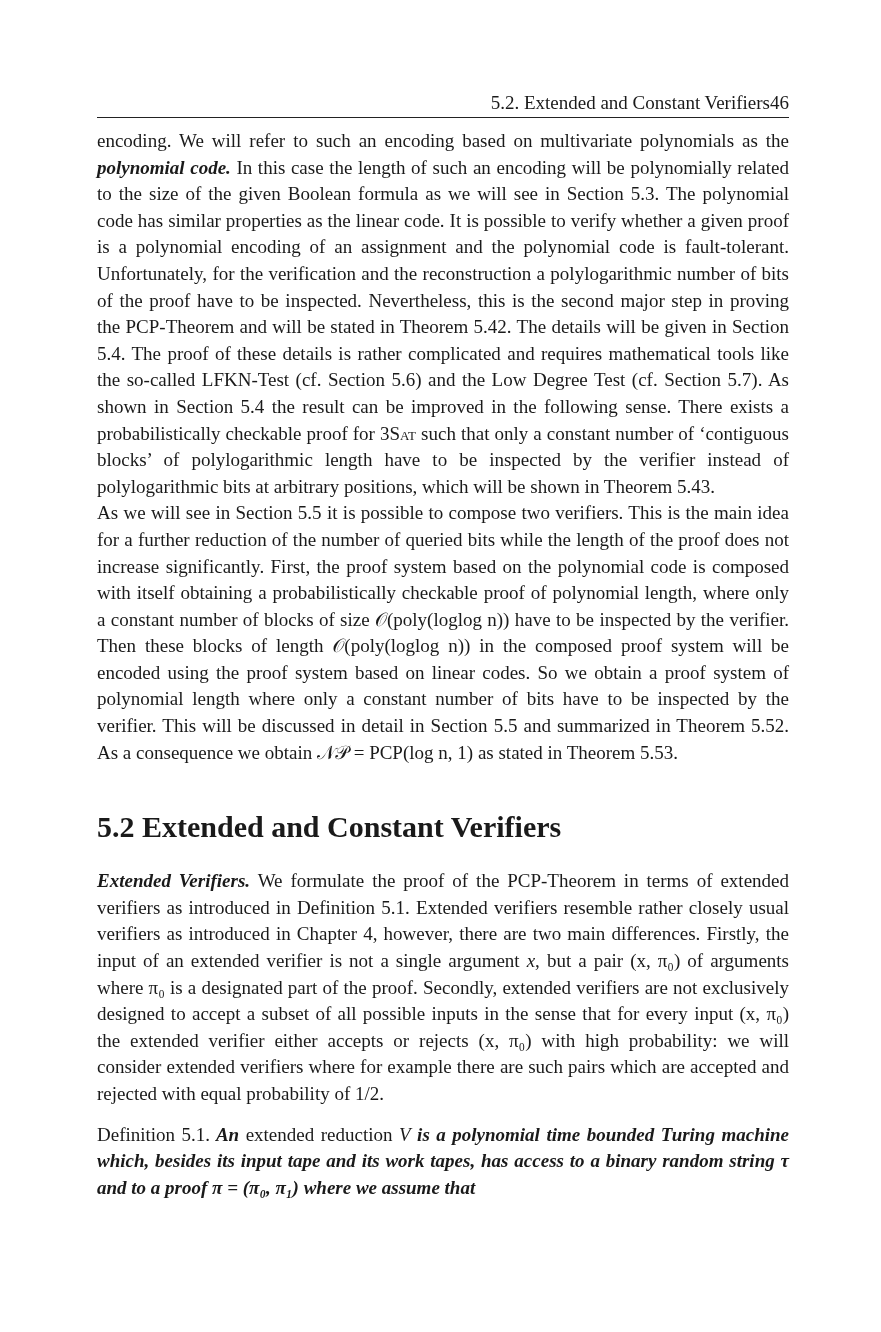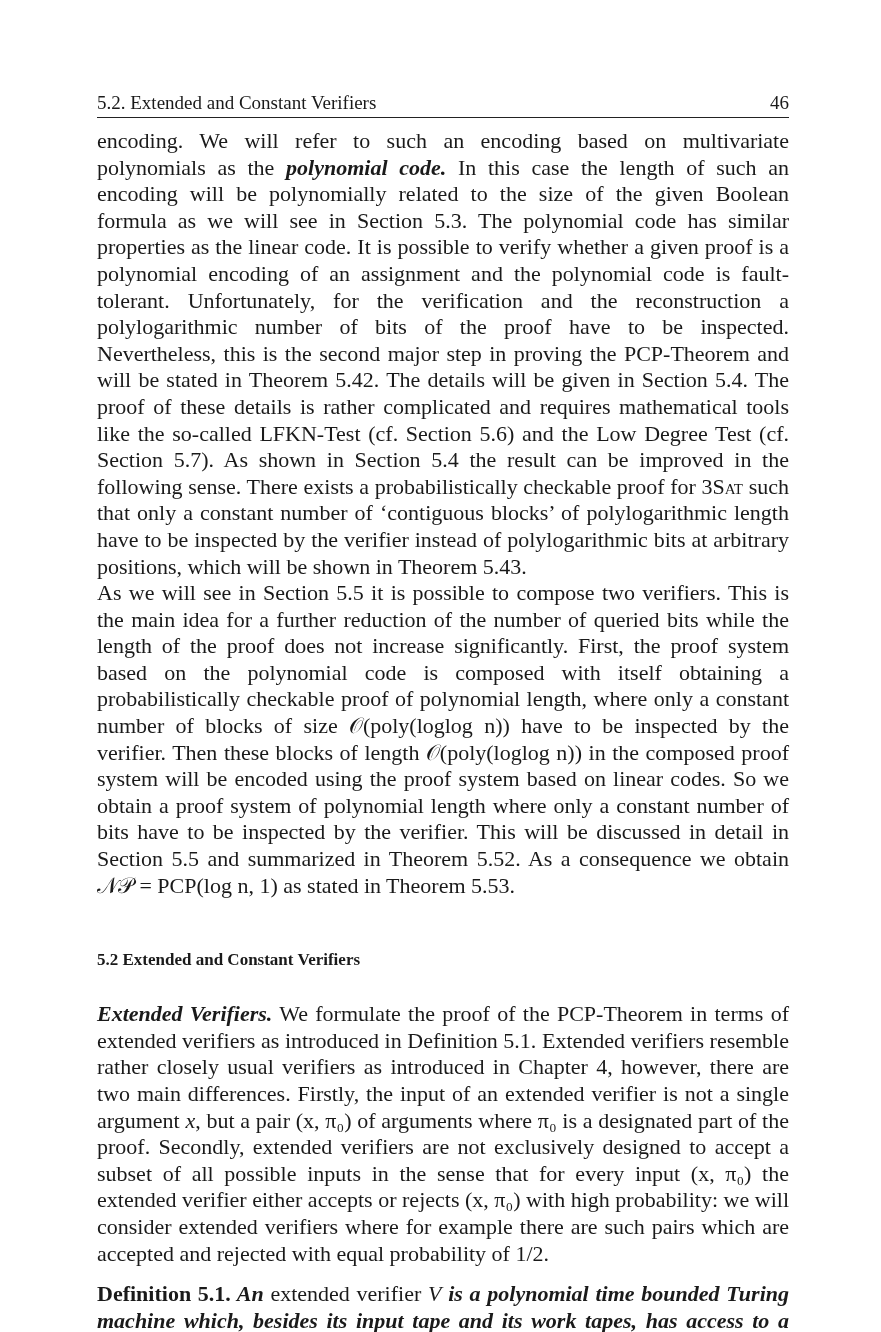--- a/index.html
+++ b/index.html
@@ -1,44 +1,44 @@
 <!DOCTYPE html>
 <html><head>
 <meta charset="utf-8">
 <style>
   html, body { margin: 0; padding: 0; background: #ffffff; }
   body { width: 881px; height: 1332px; position: relative; overflow: hidden;
          font-family: "Liberation Serif", "DejaVu Serif", serif; color: #1a1a1a; }
   .page { position: absolute; left: 97px; top: 92px; width: 692px; }
-  .running-head { display: flex; justify-content: space-between; align-items: baseline;
+  .running-head { display: flex; justify-content: flex-end; align-items: baseline;
                   font-size: 19px; line-height: 22px; padding-bottom: 3px;
                   border-bottom: 1.3px solid #222; }
-  .para { font-size: 22px; line-height: 26.6px; text-align: justify; margin: 0;
+  .para { font-size: 19px; line-height: 26.6px; text-align: justify; margin: 0;
           text-align-last: left; }
   .p1 { margin-top: 10px; }
   .p2 { }
-  .section-title { font-weight: bold; font-size: 17px; line-height: 30px;
+  .section-title { font-weight: bold; font-size: 30px; line-height: 30px;
                    margin-top: 46px; margin-bottom: 26px; }
   .def { margin-top: 14px; }
   em, .it { font-style: italic; }
   .bi { font-weight: bold; font-style: italic; }
   .sc { font-variant: small-caps; }
-  .bold { font-weight: bold; }
+  .bold { font-weight: normal; }
 </style>
 </head>
 <body>
 
 <div class="page">
   <div class="running-head">
     <span>5.2. Extended and Constant Verifiers</span>
     <span>46</span>
   </div>
 
   <p class="para p1"><span>encoding. We will refer to such an encoding based on multivariate polynomials as the </span><span class="bi">polynomial code.</span><span> In this case the length of such an encoding will be polynomially related to the size of the given Boolean formula as we will see in Section 5.3. The polynomial code has similar properties as the linear code. It is possible to verify whether a given proof is a polynomial encoding of an assignment and the polynomial code is fault-tolerant. Unfortunately, for the verification and the reconstruction a polylogarithmic number of bits of the proof have to be inspected. Nevertheless, this is the second major step in proving the PCP-Theorem and will be stated in Theorem 5.42. The details will be given in Section 5.4. The proof of these details is rather complicated and requires mathematical tools like the so-called LFKN-Test (cf. Section 5.6) and the Low Degree Test (cf. Section 5.7). As shown in Section 5.4 the result can be improved in the following sense. There exists a probabilistically checkable proof for 3</span><span class="sc">Sat</span><span> such that only a constant number of ‘contiguous blocks’ of polylogarithmic length have to be inspected by the verifier instead of polylogarithmic bits at arbitrary positions, which will be shown in Theorem 5.43.</span></p>
 
   <p class="para p2"><span>As we will see in Section 5.5 it is possible to compose two verifiers. This is the main idea for a further reduction of the number of queried bits while the length of the proof does not increase significantly. First, the proof system based on the polynomial code is composed with itself obtaining a probabilistically checkable proof of polynomial length, where only a constant number of blocks of size </span><span>𝒪(poly(loglog n))</span><span> have to be inspected by the verifier. Then these blocks of length </span><span>𝒪(poly(loglog n))</span><span> in the composed proof system will be encoded using the proof system based on linear codes. So we obtain a proof system of polynomial length where only a constant number of bits have to be inspected by the verifier. This will be discussed in detail in Section 5.5 and summarized in Theorem 5.52. As a consequence we obtain </span><span>𝒩𝒫 = PCP(log n, 1)</span><span> as stated in Theorem 5.53.</span></p>
 
   <div class="section-title">5.2 Extended and Constant Verifiers</div>
 
   <p class="para"><span class="bi">Extended Verifiers.</span><span> We formulate the proof of the PCP-Theorem in terms of extended verifiers as introduced in Definition 5.1. Extended verifiers resemble rather closely usual verifiers as introduced in Chapter 4, however, there are two main differences. Firstly, the input of an extended verifier is not a single argument </span><span class="it">x</span><span>, but a pair (x, π₀) of arguments where π₀ is a designated part of the proof. Secondly, extended verifiers are not exclusively designed to accept a subset of all possible inputs in the sense that for every input (x, π₀) the extended verifier either accepts or rejects (x, π₀) with high probability: we will consider extended verifiers where for example there are such pairs which are accepted and rejected with equal probability of 1/2.</span></p>
 
-  <p class="para def"><span class="bold">Definition 5.1.</span><span class="bi"> An</span><span> extended verifier </span><span class="it">V</span><span class="bi"> is a polynomial time bounded Turing machine which, besides its input tape and its work tapes, has access to a binary random string τ and to a proof π = (π₀, π₁) where we assume that</span></p>
+  <p class="para def"><span class="bold">Definition 5.1.</span><span class="bi"> An</span><span> extended reduction </span><span class="it">V</span><span class="bi"> is a polynomial time bounded Turing machine which, besides its input tape and its work tapes, has access to a binary random string τ and to a proof π = (π₀, π₁) where we assume that</span></p>
 </div>
 
 </body></html>

